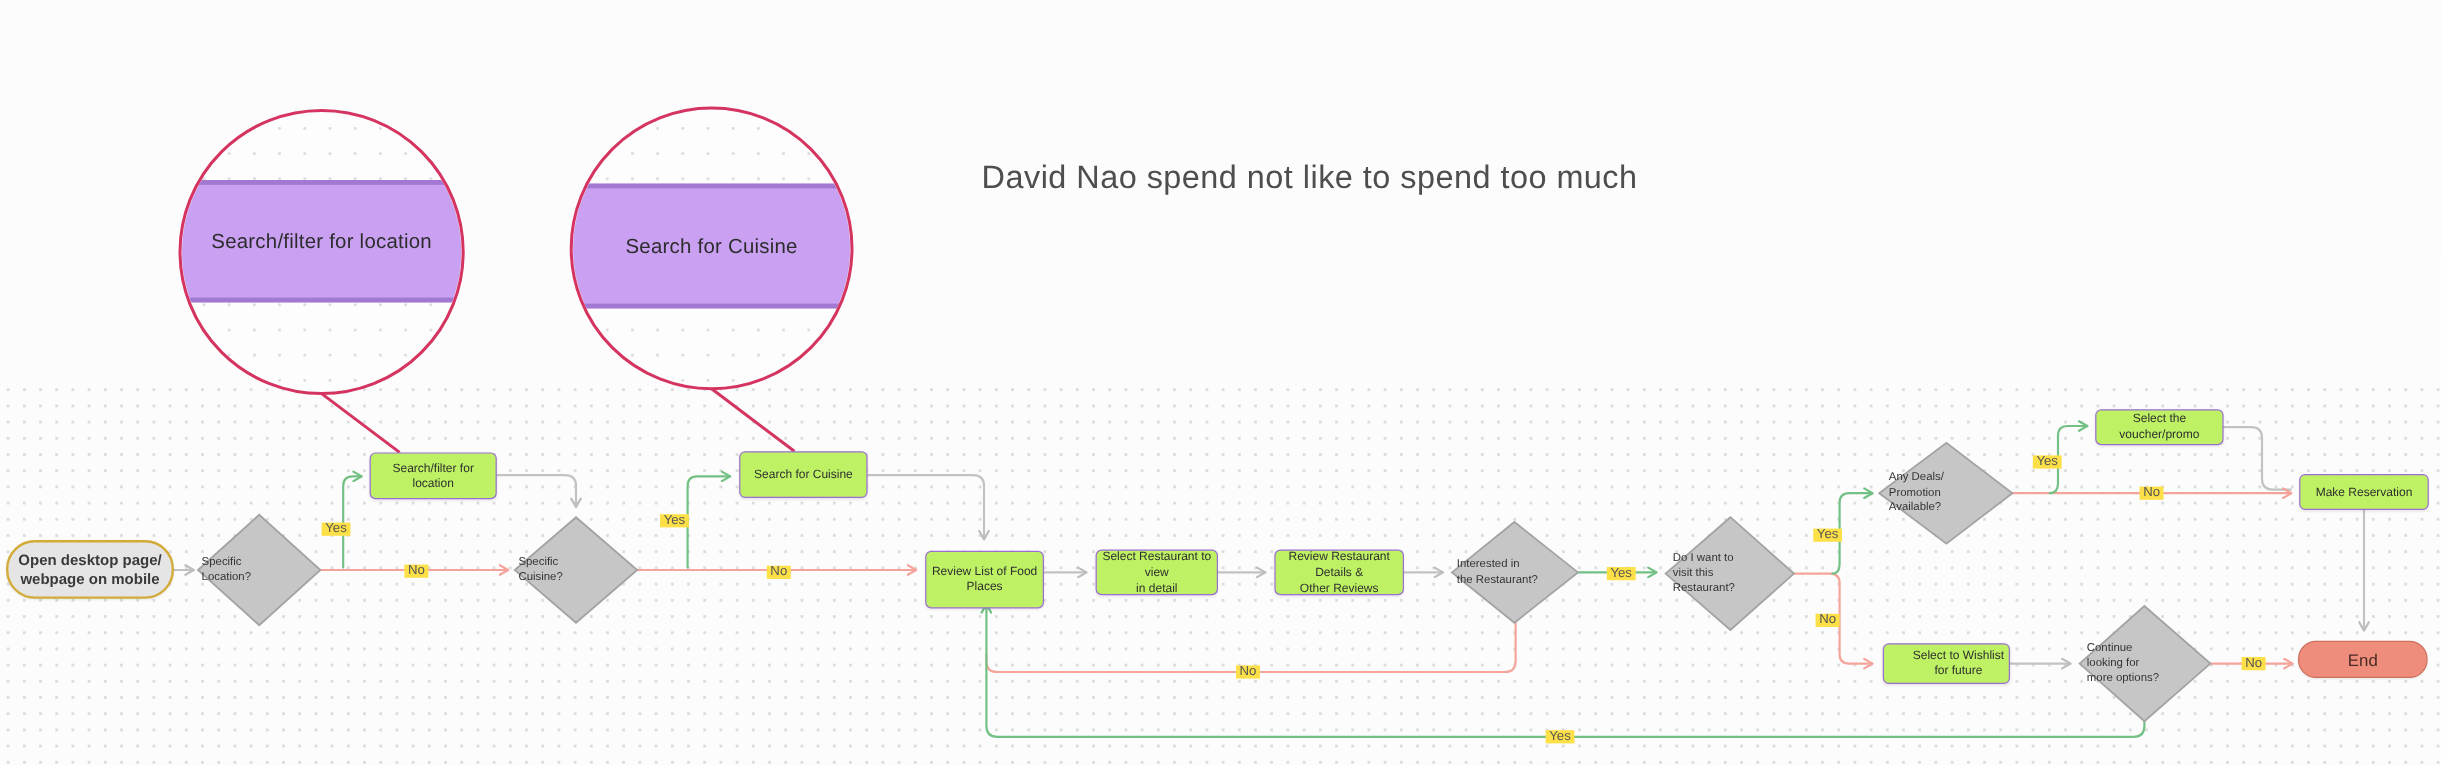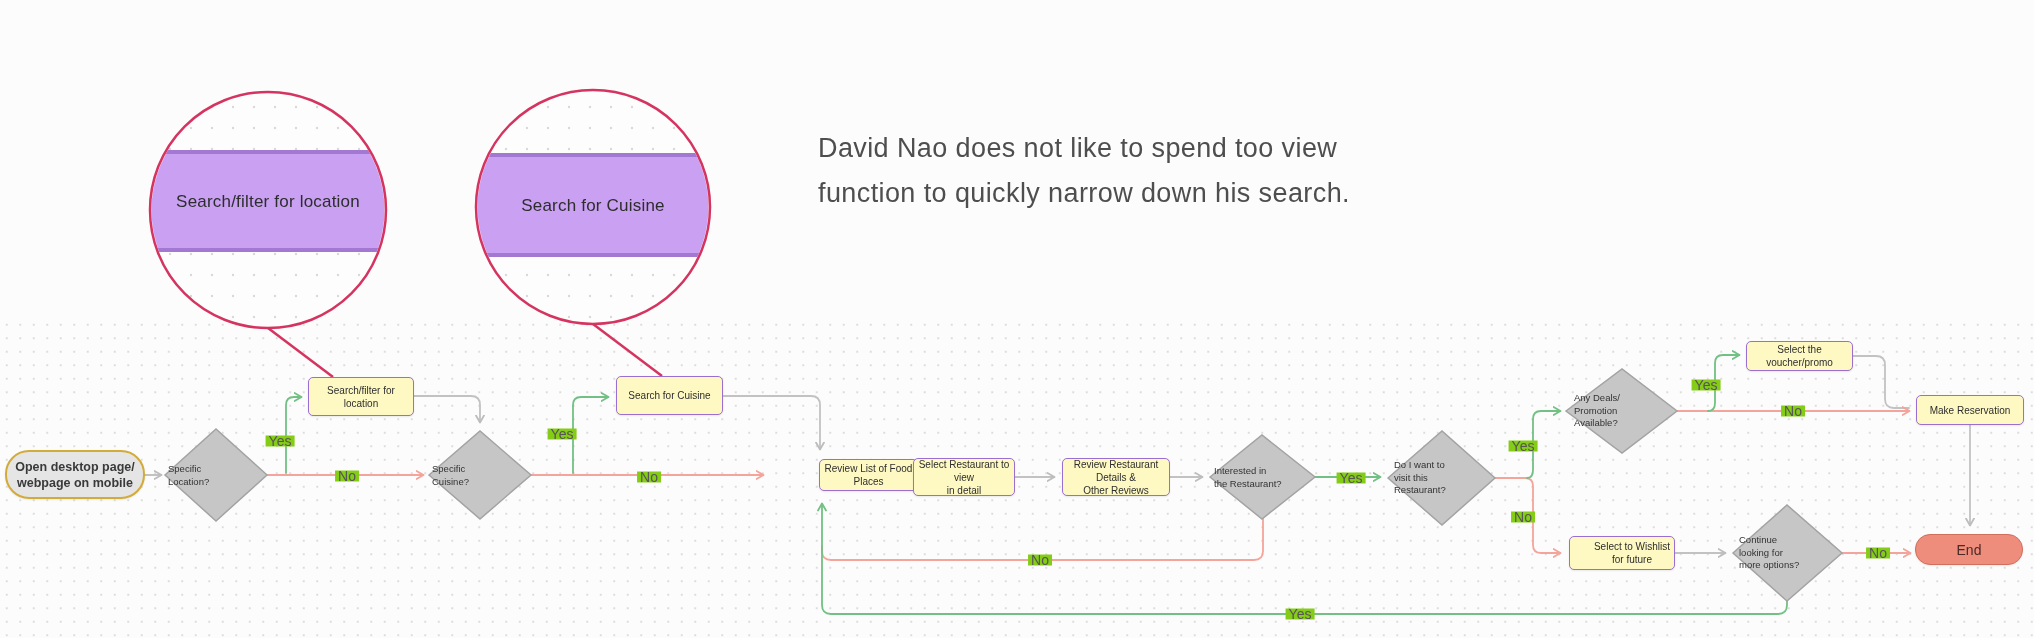--- a/index.html
+++ b/index.html
@@ -20,39 +20,39 @@
   .edge.red { stroke:#f4a49a; }
   .pointer { stroke:#d4345f; stroke-width:2.5; fill:none; }
   .diamond { fill:#c6c6c6; stroke:#a3a3a3; stroke-width:1.5; }
   .node {
     position:absolute; box-sizing:border-box;
     display:flex; align-items:center; justify-content:center;
     text-align:center; white-space:pre-line;
     box-shadow:0 1px 2px rgba(0,0,0,0.08);
   }
   .rect-node {
-    background:#fef9c3; border:1.5px solid #9b6ed1; border-radius:5px;
+    background:#bef264; border:1.5px solid #9b6ed1; border-radius:5px;
     font-size:10px; line-height:13px; color:#2e2e2e; padding:2px;
   }
   .start-node {
     background:#e5e5e5; border:2px solid #d3ab39; border-radius:24px;
     font-size:12.5px; line-height:16px; font-weight:bold; color:#3a3a3a;
   }
   .end-node {
     background:#ee8d7c; border:1.5px solid #cf6f5e; border-radius:15px;
     font-size:14px; color:#4a2a24;
   }
   .dtext {
     position:absolute; transform:translate(-50%,-50%);
     width:96px; white-space:pre-line;
     font-size:9.5px; line-height:12.5px; color:#333333;
   }
   .elabel {
     position:absolute; transform:translate(-50%,-50%);
-    font-size:14px; color:#555555; background:#84cc16; padding:0 3px;
+    font-size:11px; color:#555555; background:#fde047; padding:0 3px;
     line-height:11px;
   }
   .mag-label {
     position:absolute; text-align:center;
     font-size:17px; font-weight:500; color:#2d2d2d; letter-spacing:0.2px;
   }
   .note {
     position:absolute; left:818px; top:126px;
     font-size:27px; line-height:45px; letter-spacing:0.4px;
     color:#4e4e4e;
@@ -148,32 +148,31 @@
       </g>
       <path class="pointer" d="M593 324 L662 376"></path>
       <circle cx="593" cy="207" r="117" fill="none" stroke="#d4345f" stroke-width="2.5"></circle>
     </g>
   </svg>
 
   <div class="mag-label" style="left:150px; top:192px; width:236px;">Search/filter for location</div>
   <div class="mag-label" style="left:475px; top:196px; width:236px;">Search for Cuisine</div>
 
   <div class="note">
-    <div>David Nao does not like to spend too view</div>
-    <div>function to quickly narrow down his search.</div>
+    <div>David Nao spend not like to spend too much</div>
   </div>
 
   <div class="node start-node" style="left:5px; top:450px; width:140px; height:49px;">Open desktop page/
 webpage on mobile</div>
 
   <div class="node rect-node" style="left:308px; top:377px; width:106px; height:39px;">Search/filter for location</div>
 
   <div class="node rect-node" style="left:616px; top:376px; width:107px; height:39px;">Search for Cuisine</div>
 
-  <div class="node rect-node" style="left:771px; top:459px; width:99px; height:32px;margin-left:48px;">Review List of Food Places</div>
+  <div class="node rect-node" style="left:771px; top:459px; width:99px; height:48px;">Review List of Food Places</div>
 
   <div class="node rect-node" style="left:913px; top:458px; width:102px; height:38px;">Select Restaurant to view
 in detail</div>
 
   <div class="node rect-node" style="left:1062px; top:458px; width:108px; height:38px;">Review Restaurant Details &amp;
 Other Reviews</div>
 
   <div class="node rect-node" style="left:1746px; top:341px; width:107px; height:30px;">Select the voucher/promo</div>
 
   <div class="node rect-node" style="left:1916px; top:395px; width:108px; height:30px;">Make Reservation</div>

